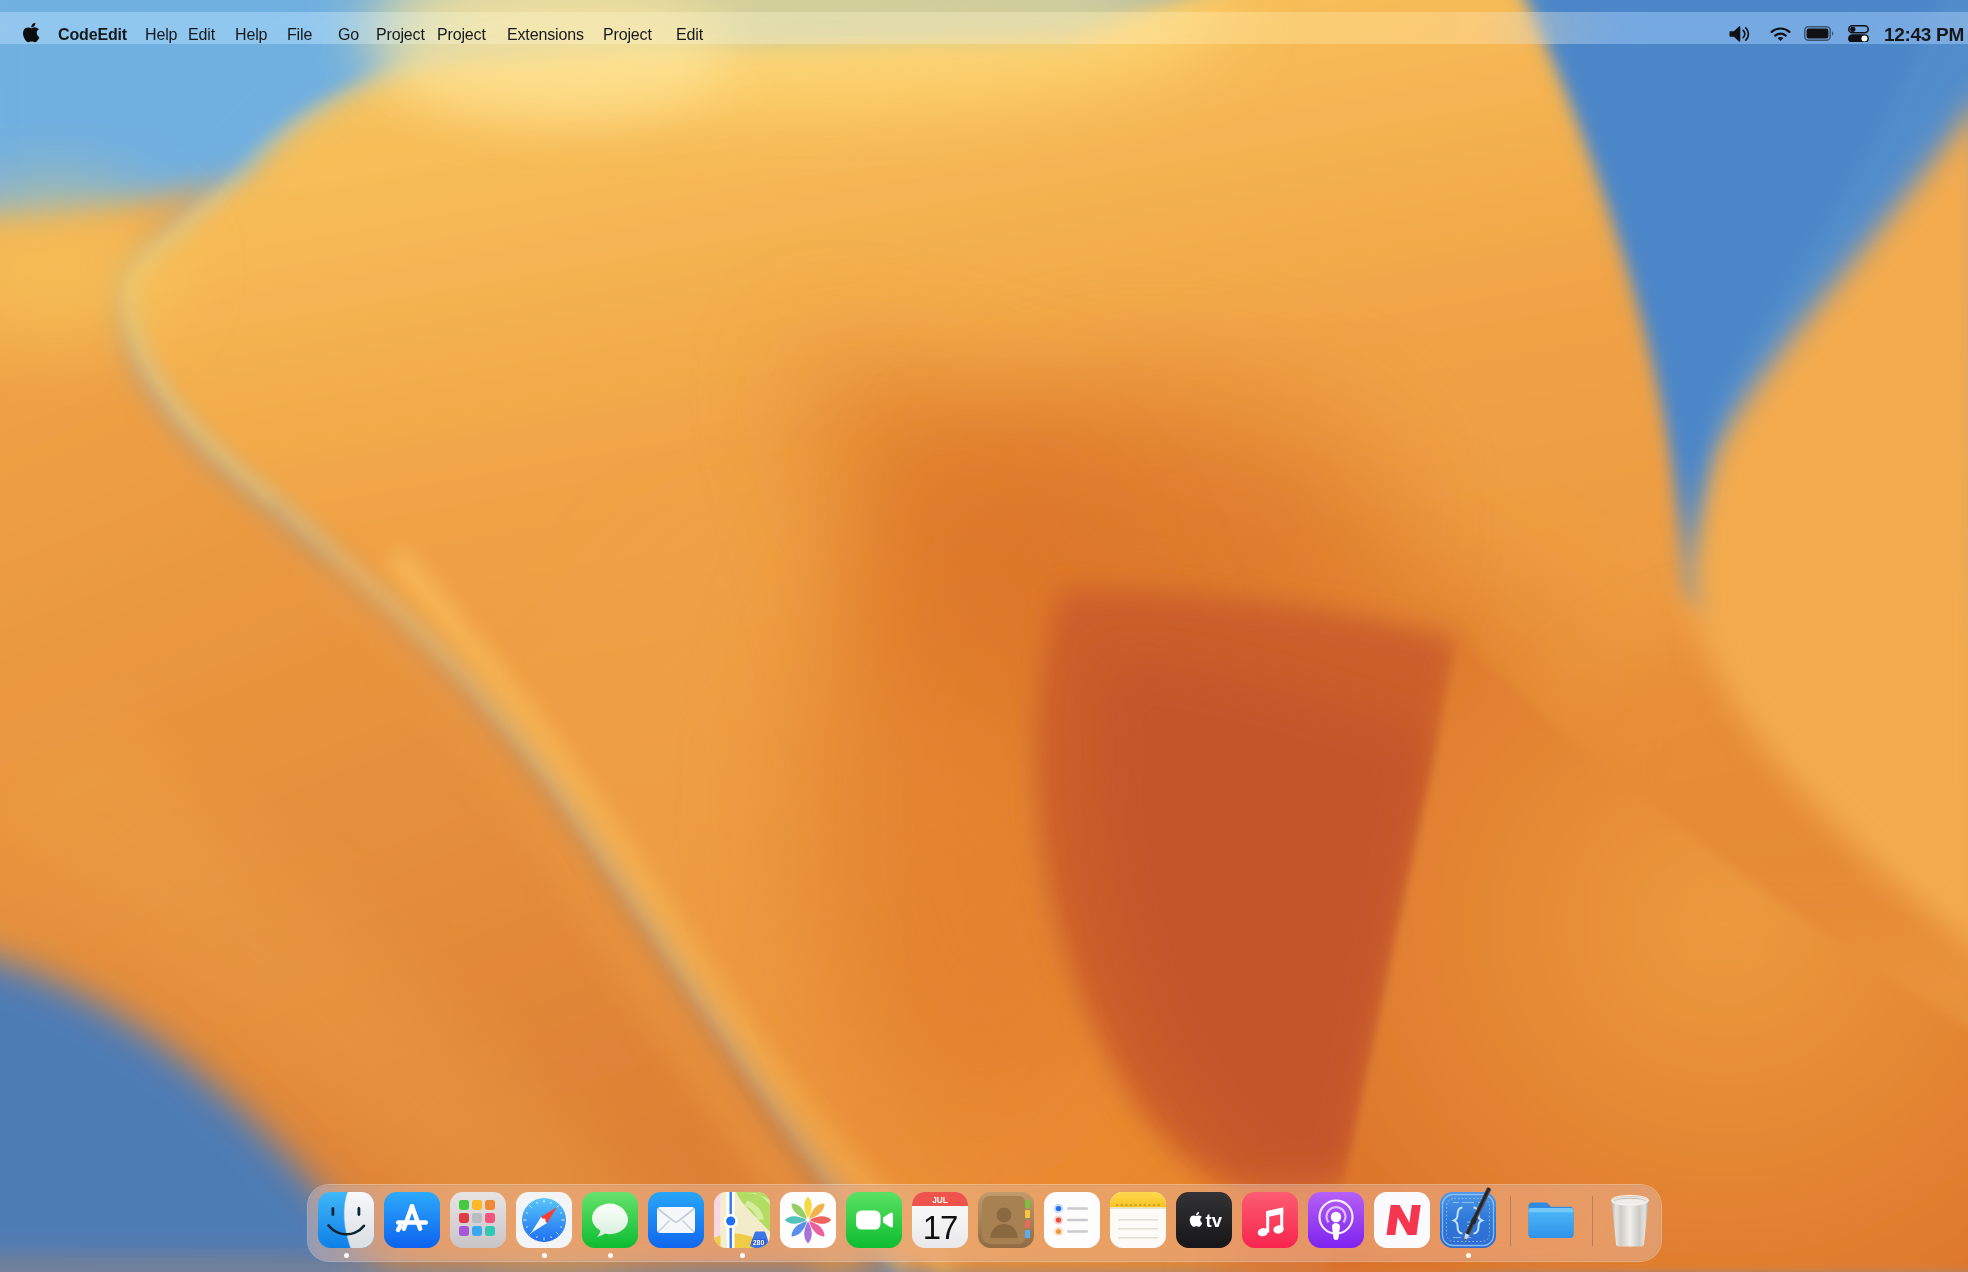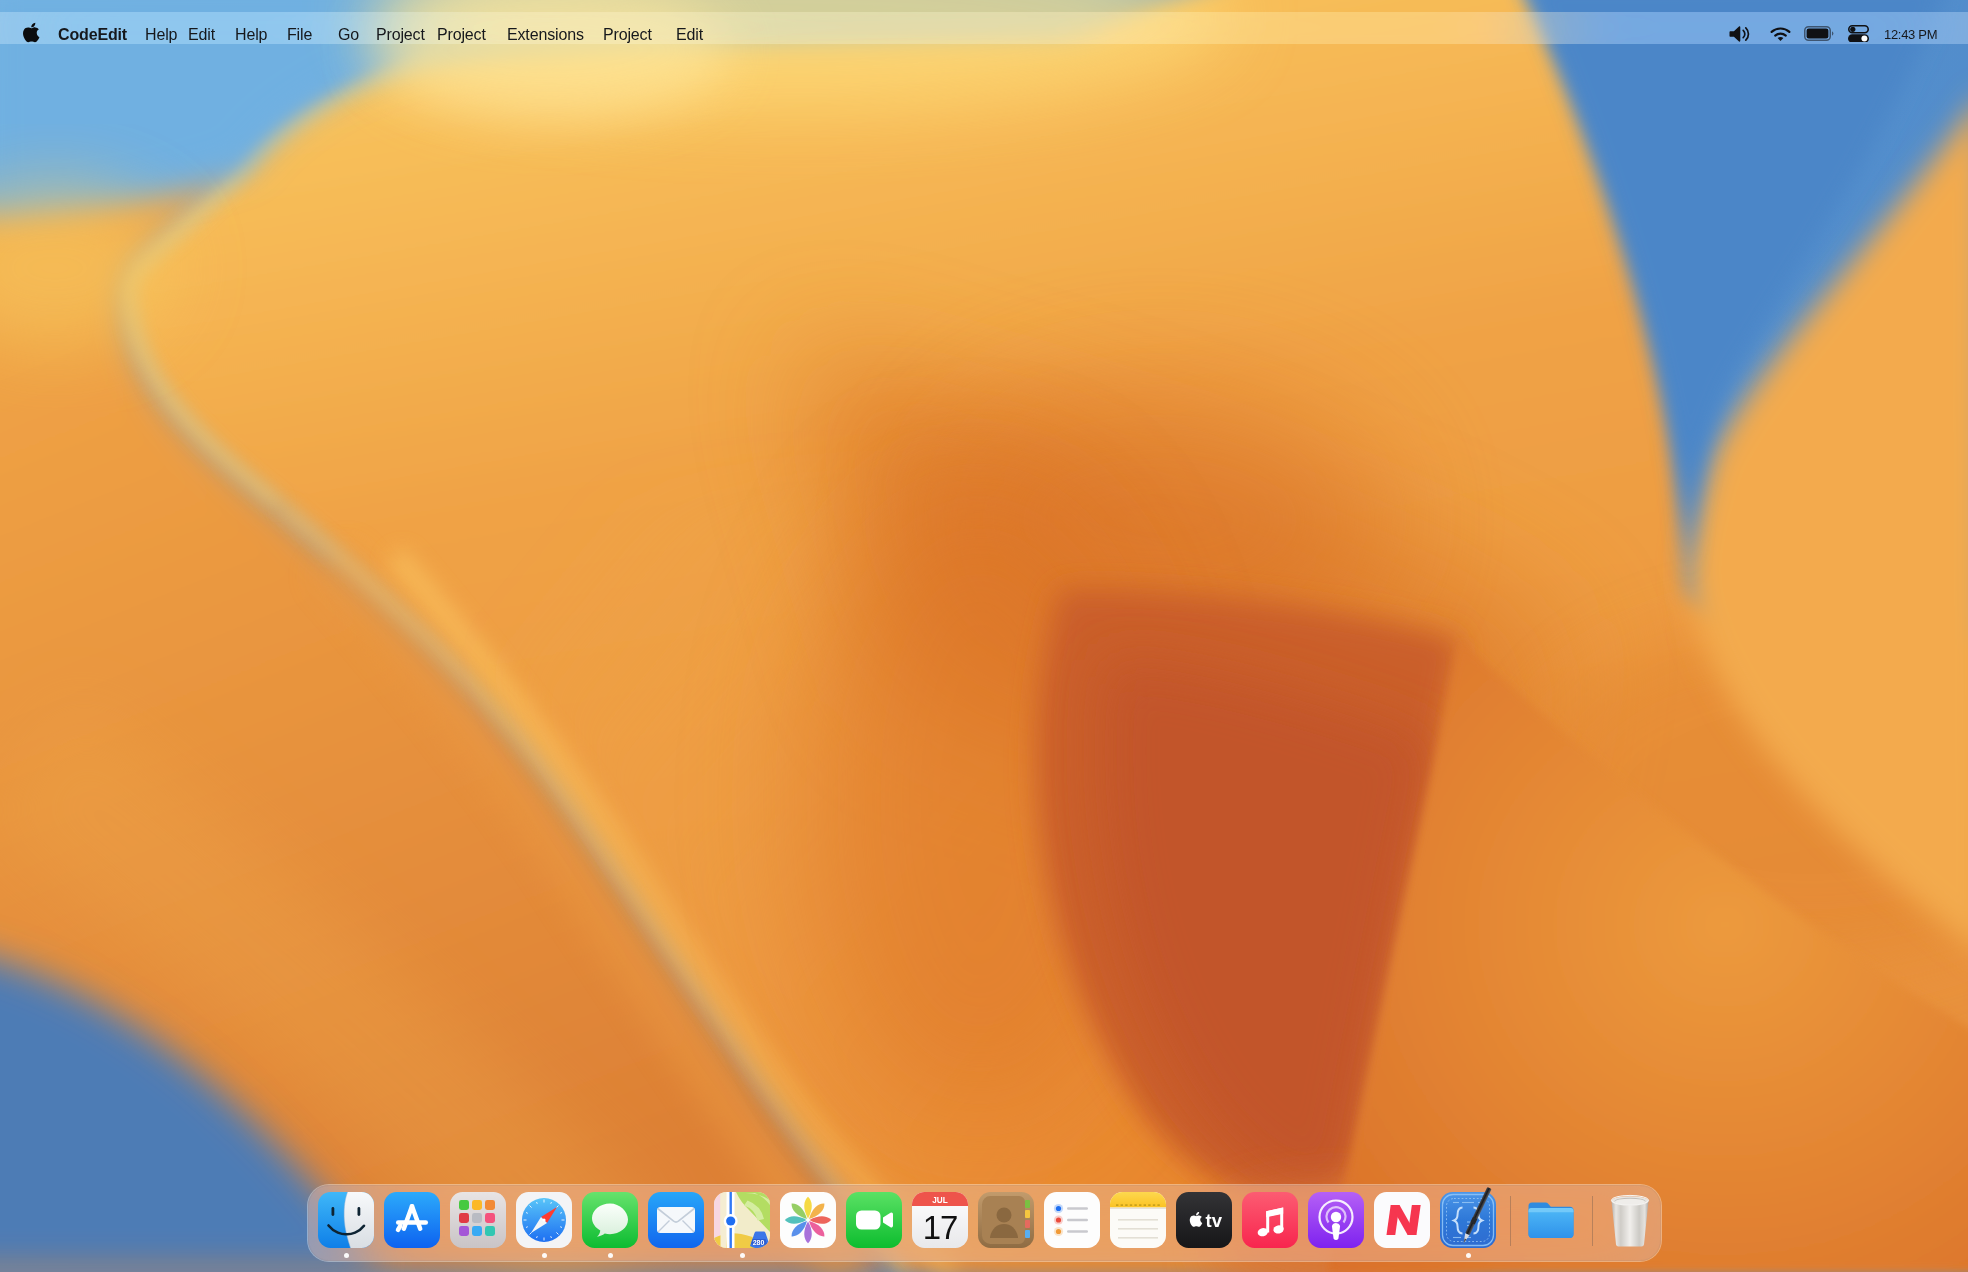--- a/index.html
+++ b/index.html
@@ -133,21 +133,21 @@
 <rect x="0.75" y="0.75" width="25.5" height="13.5" rx="3.8" fill="none" stroke="#101114" stroke-width="1.5" opacity="0.55"></rect>
 <rect x="2.6" y="2.6" width="21.8" height="9.8" rx="2.2" fill="#101114"></rect>
 <path d="M28 5.2 a2.6 2.6 0 0 1 0 4.6 Z" fill="#101114" opacity="0.55"></path>
 </svg>
     <svg style="position:absolute;left:1848px;top:13px" width="21" height="17" viewBox="0 0 21 17">
 <rect x="0.8" y="0.8" width="19.4" height="7" rx="3.5" fill="none" stroke="#101114" stroke-width="1.6"></rect>
 <circle cx="4.8" cy="4.3" r="2.6" fill="#101114"></circle>
 <rect x="0" y="9.2" width="21" height="8.6" rx="4.3" fill="#101114"></rect>
 <circle cx="16.4" cy="13.5" r="3" fill="#fdfdfd"></circle>
 </svg>
-    <span class="mi" style="left:1884px;font-weight:normal;font-size:13px;letter-spacing:-0.3px">12:43 PM</span>
+    <span class="mi" style="left:1884px;font-weight:bold;font-size:19px;letter-spacing:-0.3px">12:43 PM</span>
   </div>
 <div id="dock"></div>
 <svg class="di" style="left:318px;" width="56" height="56" viewBox="0 0 56 56">
 <defs>
       <linearGradient id="fb" x1="0" y1="0" x2="0" y2="1">
         <stop offset="0" stop-color="#3fb7f8"></stop>
         <stop offset="1" stop-color="#0e7fe8"></stop>
       </linearGradient>
 <linearGradient id="fw" x1="0" y1="0" x2="0" y2="1">
         <stop offset="0" stop-color="#f7f9fb"></stop>

